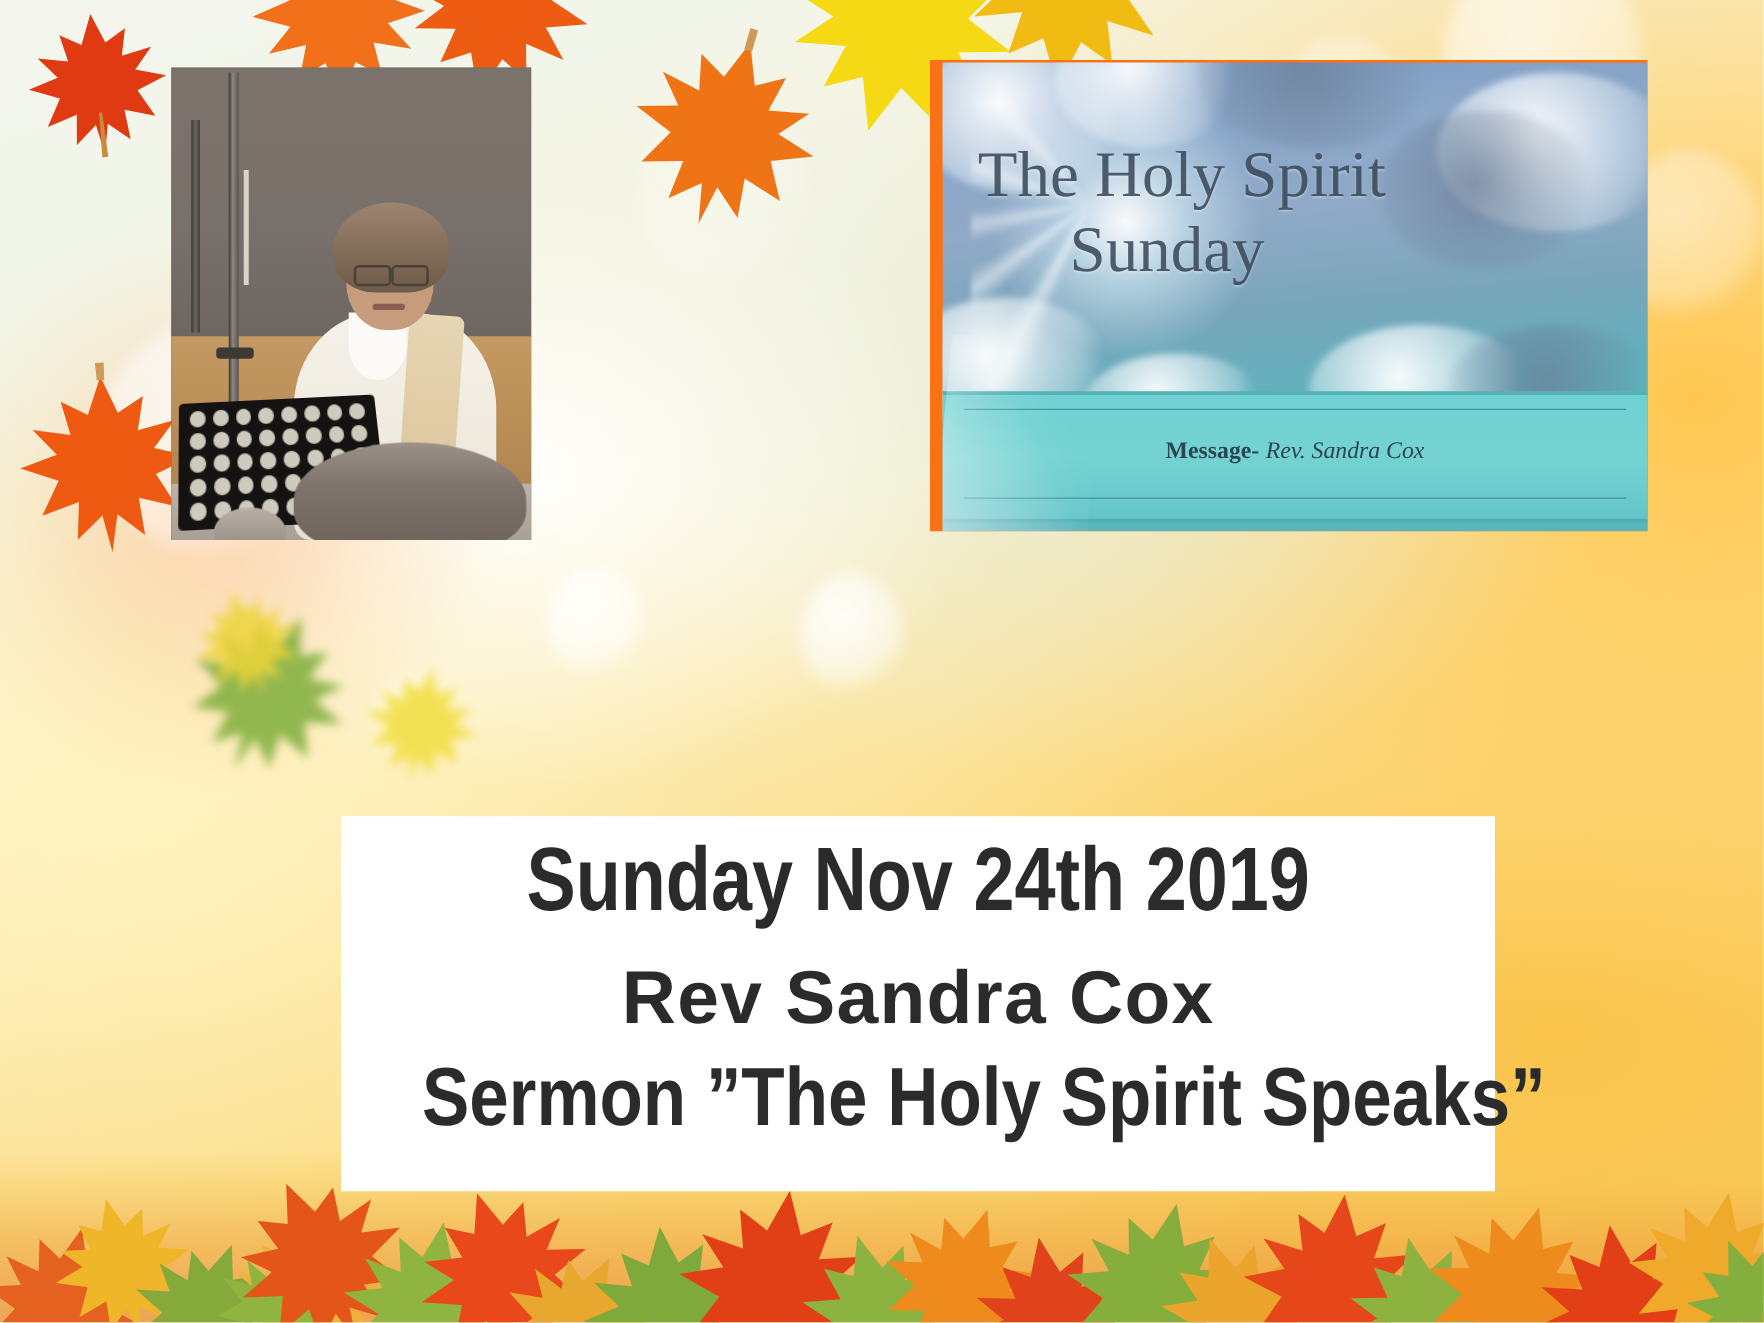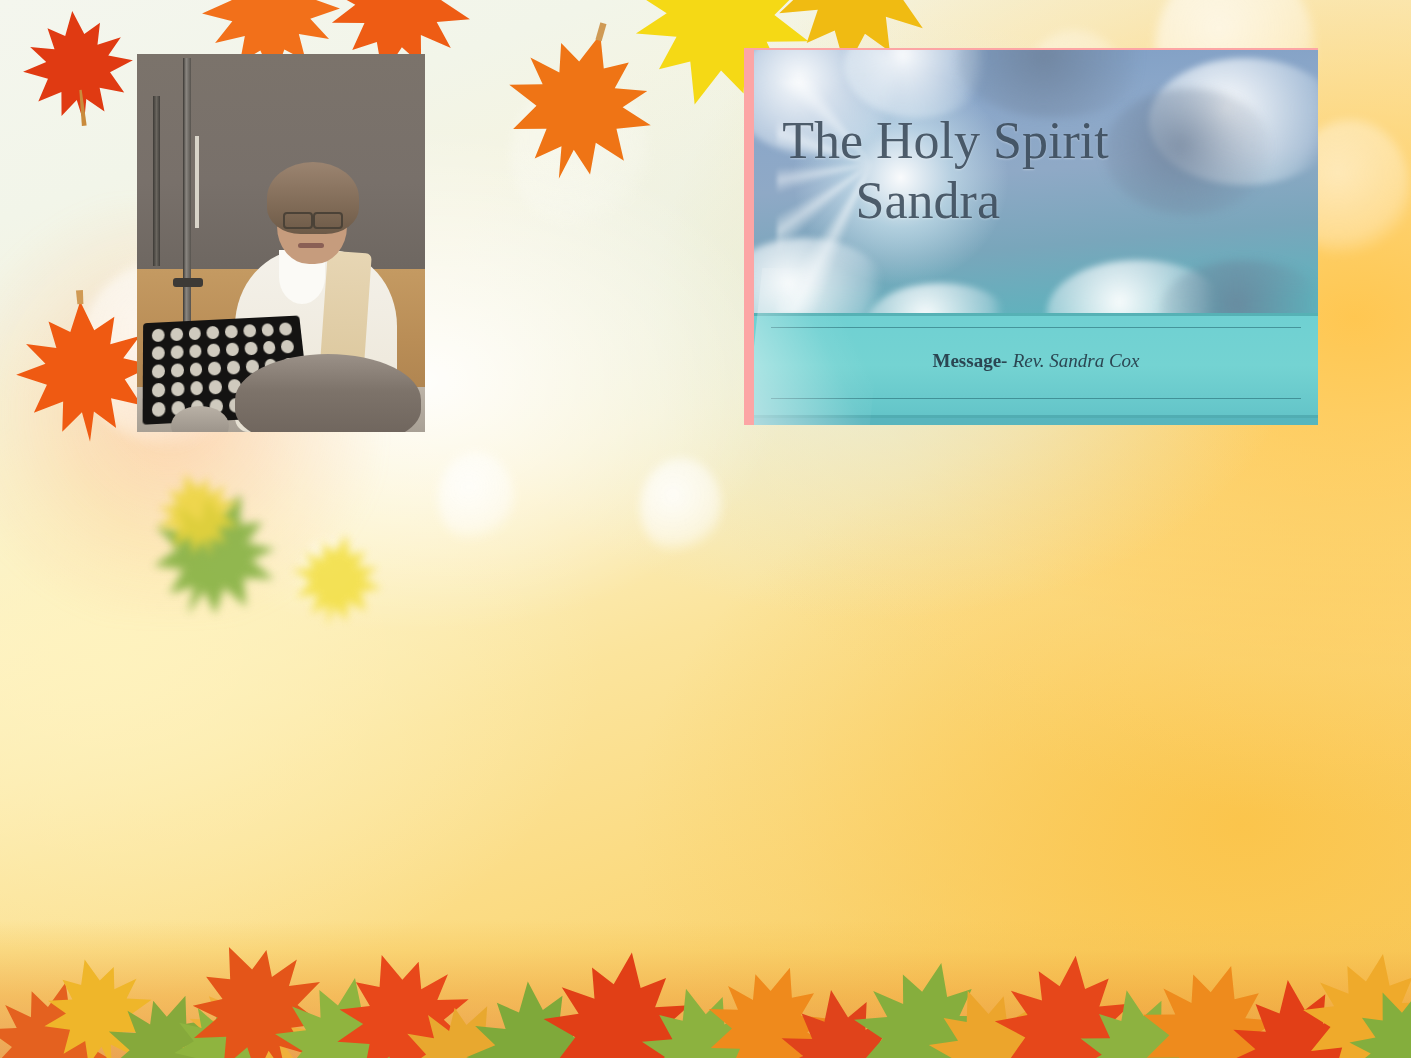--- a/index.html
+++ b/index.html
@@ -89,21 +89,21 @@
     background:#141312;
     transform: perspective(340px) rotateX(14deg) rotateZ(-3deg);
     border-radius: 4px;
   }
   .ph-stand-dots { position:absolute; inset:7px 9px; display:grid; grid-template-columns: repeat(8, 1fr); grid-template-rows: repeat(5, 1fr); gap:5px 6px; }
   .ph-stand-dots i { display:block; border-radius:50%; background:#cfcabe; }
   .ph-fur { position:absolute; border-radius:50% 50% 40% 40%; background: linear-gradient(180deg,#9b9188 0%, #7d736a 40%, #6c625a 100%); }
   .ph-head2 { position:absolute; border-radius:50%; background: linear-gradient(180deg,#b9b1a6,#8d857c); }
 
   
-  .photo-slide { background:#fca5a5; }
+  .photo-slide { background:#f97316; }
   .slide-frame { position:absolute; left:10px; top:2px; right:0; bottom:0; overflow:hidden; }
   .sky {
     position:absolute; inset:0;
     background:
       radial-gradient(circle 150px at 26% 34%, rgba(255,255,255,0.95) 0%, rgba(214,238,246,0.55) 34%, rgba(150,200,220,0) 72%),
       linear-gradient(175deg,#7d9dc4 0%, #8ba7c9 18%, #8fa9c6 34%, #79a6bb 52%, #5eb3bd 70%, #57b6bd 100%);
   }
   .rays {
     position:absolute; left:4%; top:8%; width:56%; height:62%;
     background:
@@ -464,28 +464,35 @@
       <div class="cloud-dark" style="left:36%; top:-12%; width:34%; height:30%;"></div>
       <div class="cloud" style="left:70%;  top:2%;  width:34%; height:34%;"></div>
       <div class="cloud-dark" style="left:62%; top:10%; width:30%; height:34%;"></div>
       <div class="cloud" style="left:-6%;  top:50%; width:30%; height:30%;"></div>
       <div class="cloud" style="left:52%;  top:56%; width:32%; height:28%;"></div>
       <div class="cloud-dark" style="left:72%; top:56%; width:30%; height:26%;"></div>
       <div class="cloud" style="left:20%;  top:62%; width:26%; height:22%;"></div>
 
       <div class="slide-title">
         <span>The Holy Spirit</span>
-        <span class="l2">Sandra</span>
+        <span class="l2">Sunday</span>
       </div>
 
       <div class="slide-bar">
         <div class="slide-msg">
           <span class="b">Message-</span>
           <span class="i">Rev. Sandra Cox</span>
         </div>
       </div>
 
       <div class="slide-glare"></div>
     </div>
   </div>
 
+  <div class="announce">
+    <div class="announce-inner">
+      <div class="ann-line l1">Sunday    Nov 24th 2019</div>
+      <div class="ann-line l2">Rev Sandra Cox</div>
+      <div class="ann-line l3">Sermon ”The Holy Spirit Speaks”</div>
+    </div>
+  </div>
 
 </div>
 
 </body></html>

